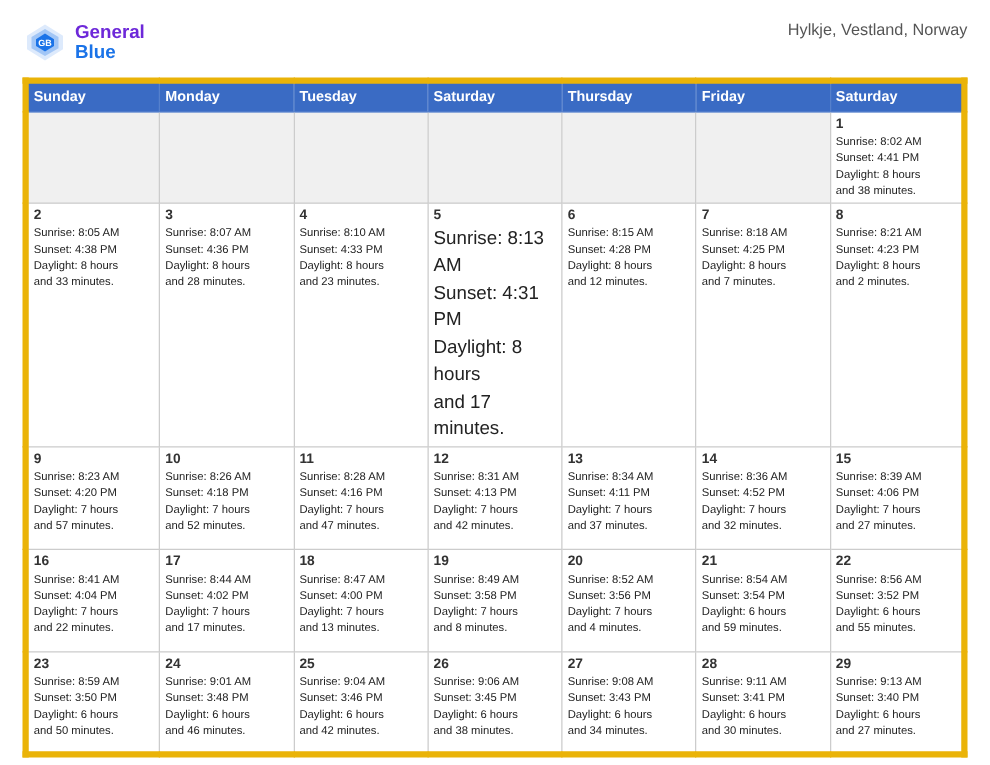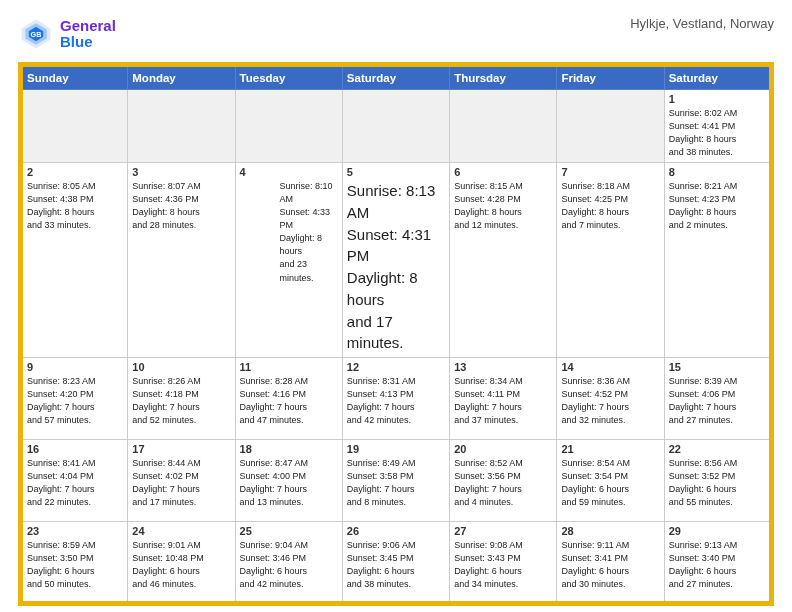--- a/index.html
+++ b/index.html
@@ -154,21 +154,21 @@
           </td>
           <td style="height: 82px; vertical-align: top; padding: 3px 4px;">
             <span class="day-num">3</span>
             <div class="day-info" style="white-space: pre-line; line-height: 1.45; font-size: 9px;">Sunrise: 8:07 AM
 Sunset: 4:36 PM
 Daylight: 8 hours
 and 28 minutes.</div>
           </td>
           <td style="height: 82px; vertical-align: top; padding: 3px 4px;">
             <span class="day-num">4</span>
-            <div class="day-info" style="white-space: pre-line; line-height: 1.45; font-size: 9px; margin-left: 40px;">Sunrise: 8:10 AM
+            <div class="day-info" style="white-space: pre-line; line-height: 1.45; font-size: 9px;">Sunrise: 8:10 AM
 Sunset: 4:33 PM
 Daylight: 8 hours
 and 23 minutes.</div>
           </td>
           <td style="height: 82px; vertical-align: top; padding: 3px 4px;">
             <span class="day-num">5</span>
             <div class="day-info" style="white-space: pre-line; line-height: 1.45; font-size: 15px;">Sunrise: 8:13 AM
 Sunset: 4:31 PM
 Daylight: 8 hours
 and 17 minutes.</div>
@@ -301,21 +301,21 @@
           <td style="height: 82px; vertical-align: top; padding: 3px 4px;">
             <span class="day-num">23</span>
             <div class="day-info" style="white-space: pre-line; line-height: 1.45; font-size: 9px;">Sunrise: 8:59 AM
 Sunset: 3:50 PM
 Daylight: 6 hours
 and 50 minutes.</div>
           </td>
           <td style="height: 82px; vertical-align: top; padding: 3px 4px;">
             <span class="day-num">24</span>
             <div class="day-info" style="white-space: pre-line; line-height: 1.45; font-size: 9px;">Sunrise: 9:01 AM
-Sunset: 10:48 PM
+Sunset: 3:48 PM
 Daylight: 6 hours
 and 46 minutes.</div>
           </td>
           <td style="height: 82px; vertical-align: top; padding: 3px 4px;">
             <span class="day-num">25</span>
             <div class="day-info" style="white-space: pre-line; line-height: 1.45; font-size: 9px;">Sunrise: 9:04 AM
 Sunset: 3:46 PM
 Daylight: 6 hours
 and 42 minutes.</div>
           </td>

